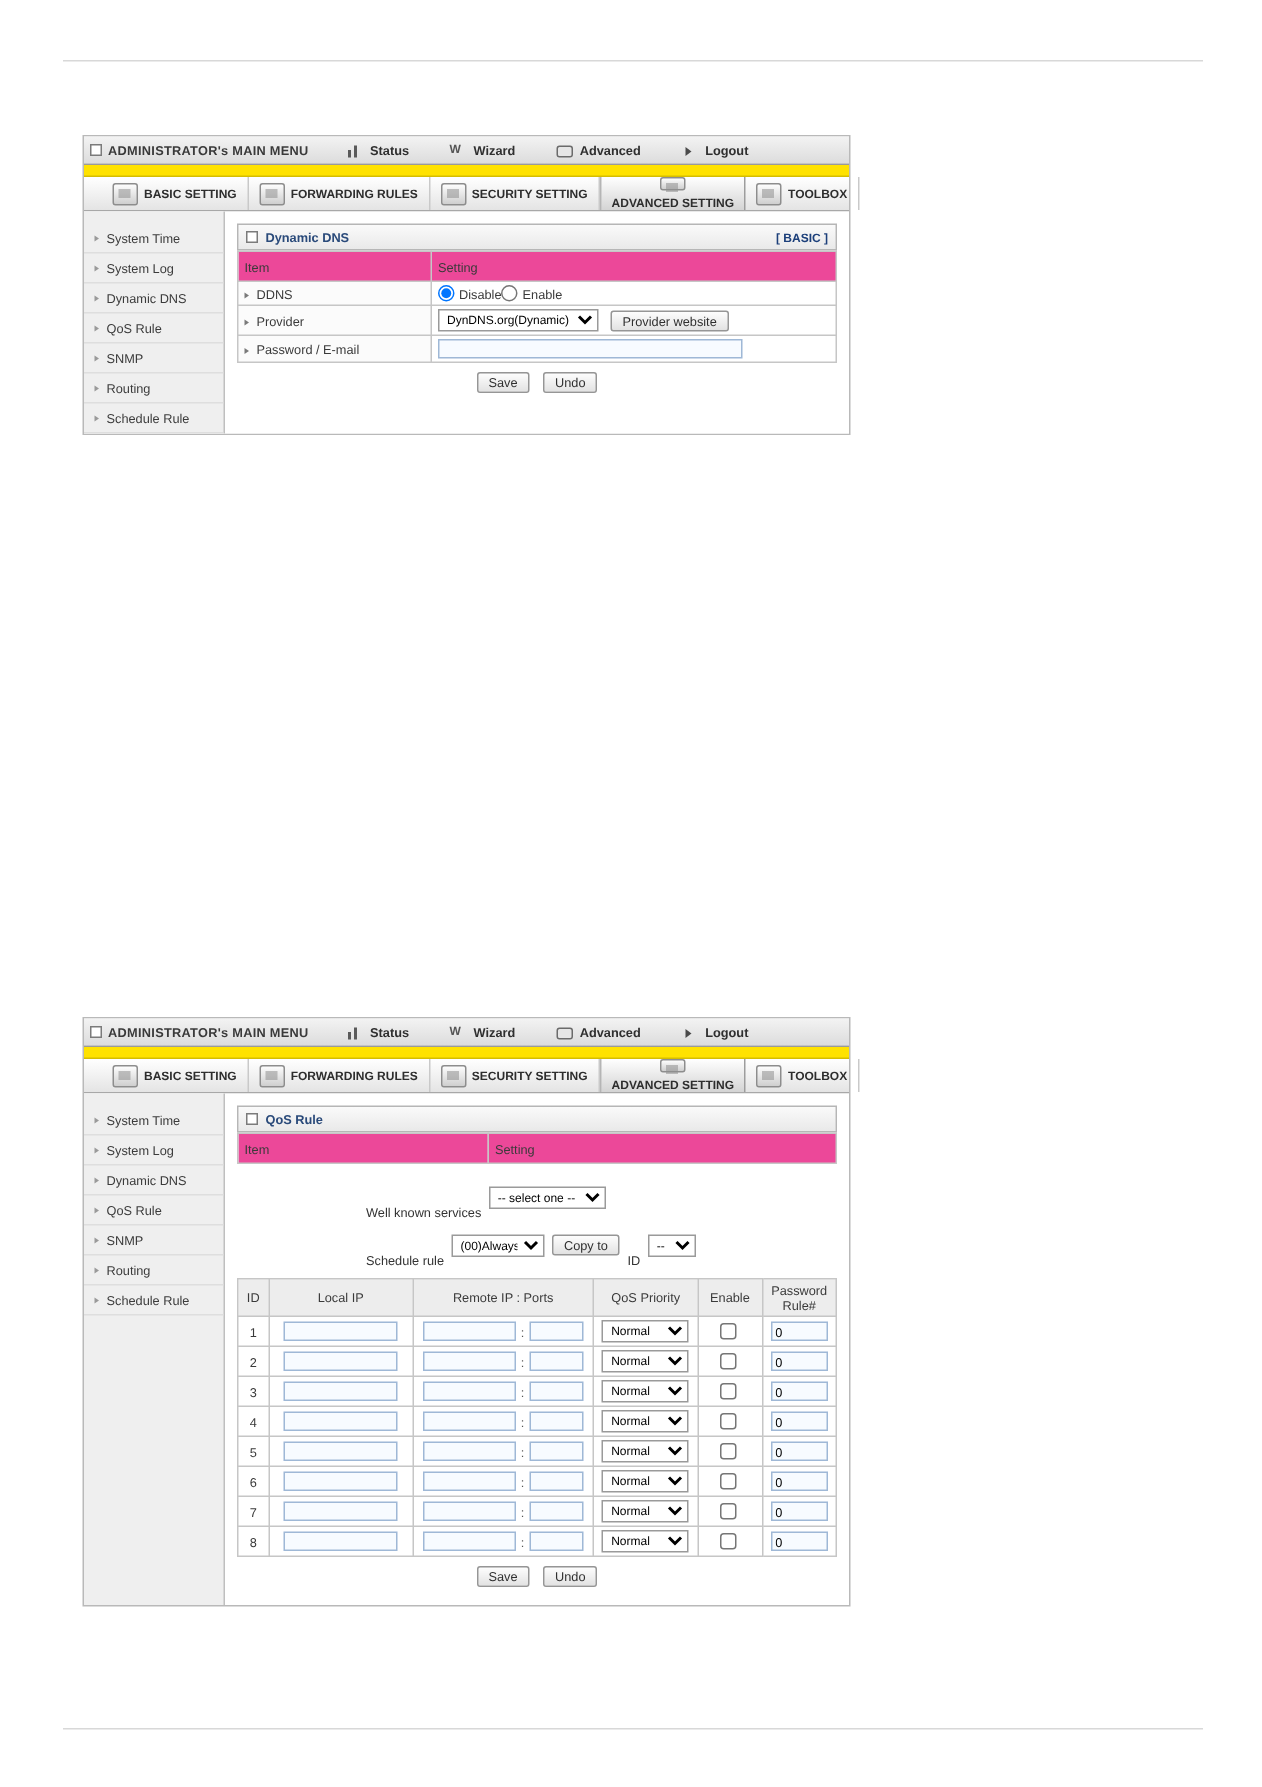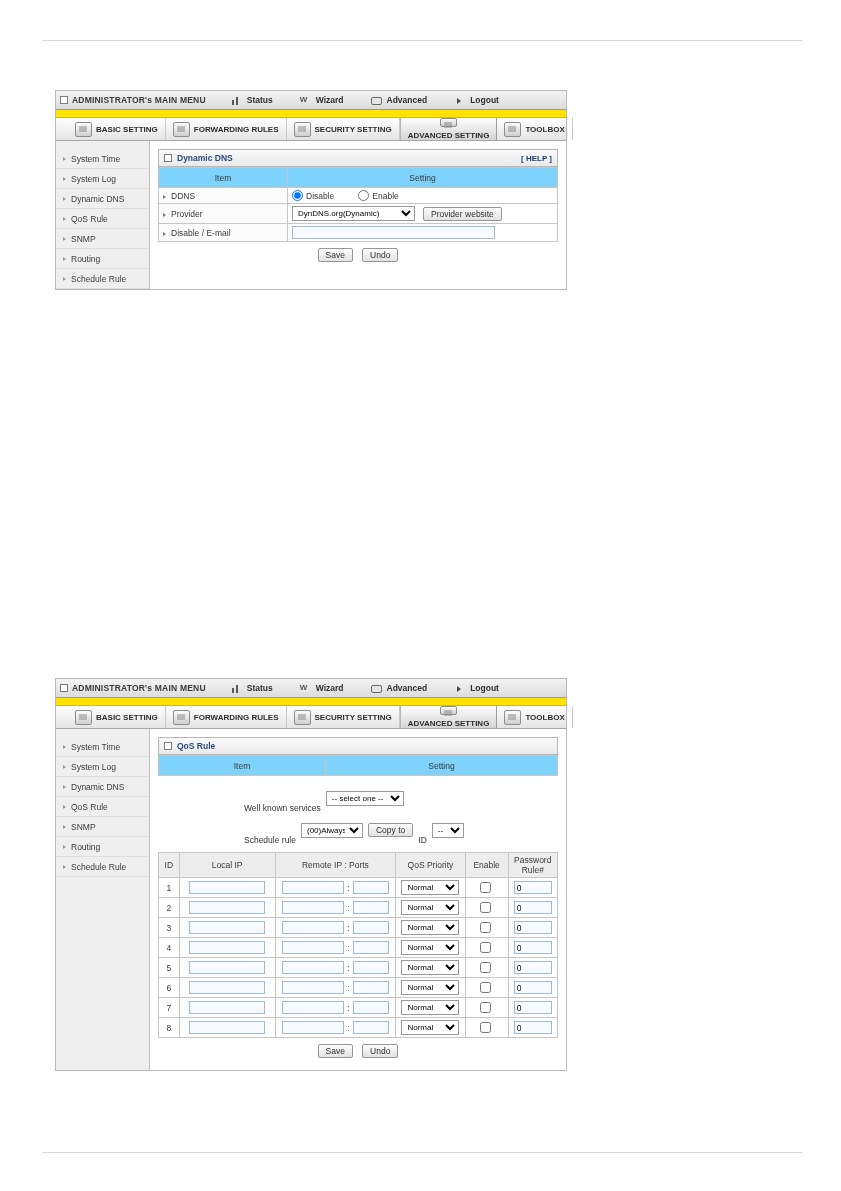--- a/index.html
+++ b/index.html
@@ -222,22 +222,22 @@
     border-collapse: collapse;
     font-size: 8.5px;
   }
   table.grid td, table.grid th {
     border: 1px solid #c6c6c6;
     padding: 2px 4px;
     color: #3a3a3a;
     font-weight: normal;
   }
   .hdr {
-    background: #7dd3fc;
-    text-align: center;
+    background: #ec4899;
+    text-align: left;
     font-weight: bold;
     height: 15px;
   }
   .item-cell {
     width: 120px;
     background: #fbfbfb;
     white-space: nowrap;
   }
   .item-cell .dot {
     display: inline-block;
@@ -274,21 +274,21 @@
   button, .btn {
     font-size: 8.5px;
     font-family: "Liberation Sans", sans-serif;
     background: linear-gradient(#fdfdfd, #e2e2e2);
     border: 1px solid #969696;
     border-radius: 2px;
     padding: 1px 7px;
     color: #2f2f2f;
     cursor: pointer;
   }
-  .radio-line { display: flex; align-items: center; gap: 24px; }
+  .radio-line { display: flex; align-items: center; gap: 0; }
   .radio-line label { display: flex; align-items: center; }
 
   .btnrow {
     text-align: center;
     padding: 6px 0 2px;
   }
   .btnrow button { margin: 0 3px; }
 
   .prov-row { display: flex; align-items: center; gap: 8px; }
 
@@ -422,21 +422,21 @@
       <div class="side-item">
         <span class="dot"></span>
         <span>Schedule Rule</span>
       </div>
     </div>
 
     <div class="content">
       <div class="sec-head">
         <span class="t-sq"></span>
         <span>Dynamic DNS</span>
-        <span class="help">[ HELP ]</span>
+        <span class="help">[ BASIC ]</span>
       </div>
 
       <table class="grid">
         <tbody>
             <tr>
           <th class="hdr">Item</th>
           <th class="hdr">Setting</th>
         </tr>
         <tr>
           <td class="item-cell">
@@ -454,30 +454,30 @@
               </label>
             </span>
           </td>
         </tr>
         <tr>
           <td class="item-cell">
             <span class="dot"></span><span>Provider</span>
           </td>
           <td class="set-cell">
             <span class="prov-row">
-              <select style="width:123px">
+              <select style="width:107px">
                 <option>DynDNS.org(Dynamic)</option>
               </select>
               <button>Provider website</button>
             </span>
           </td>
         </tr>
         <tr>
           <td class="item-cell">
-            <span class="dot"></span><span>Disable / E-mail</span>
+            <span class="dot"></span><span>Password / E-mail</span>
           </td>
           <td class="set-cell">
             <input type="text" style="width: 203px;" value="">
           </td>
         </tr>
       </tbody>
         </table>
 
       <div class="btnrow">
         <button>Save</button>

